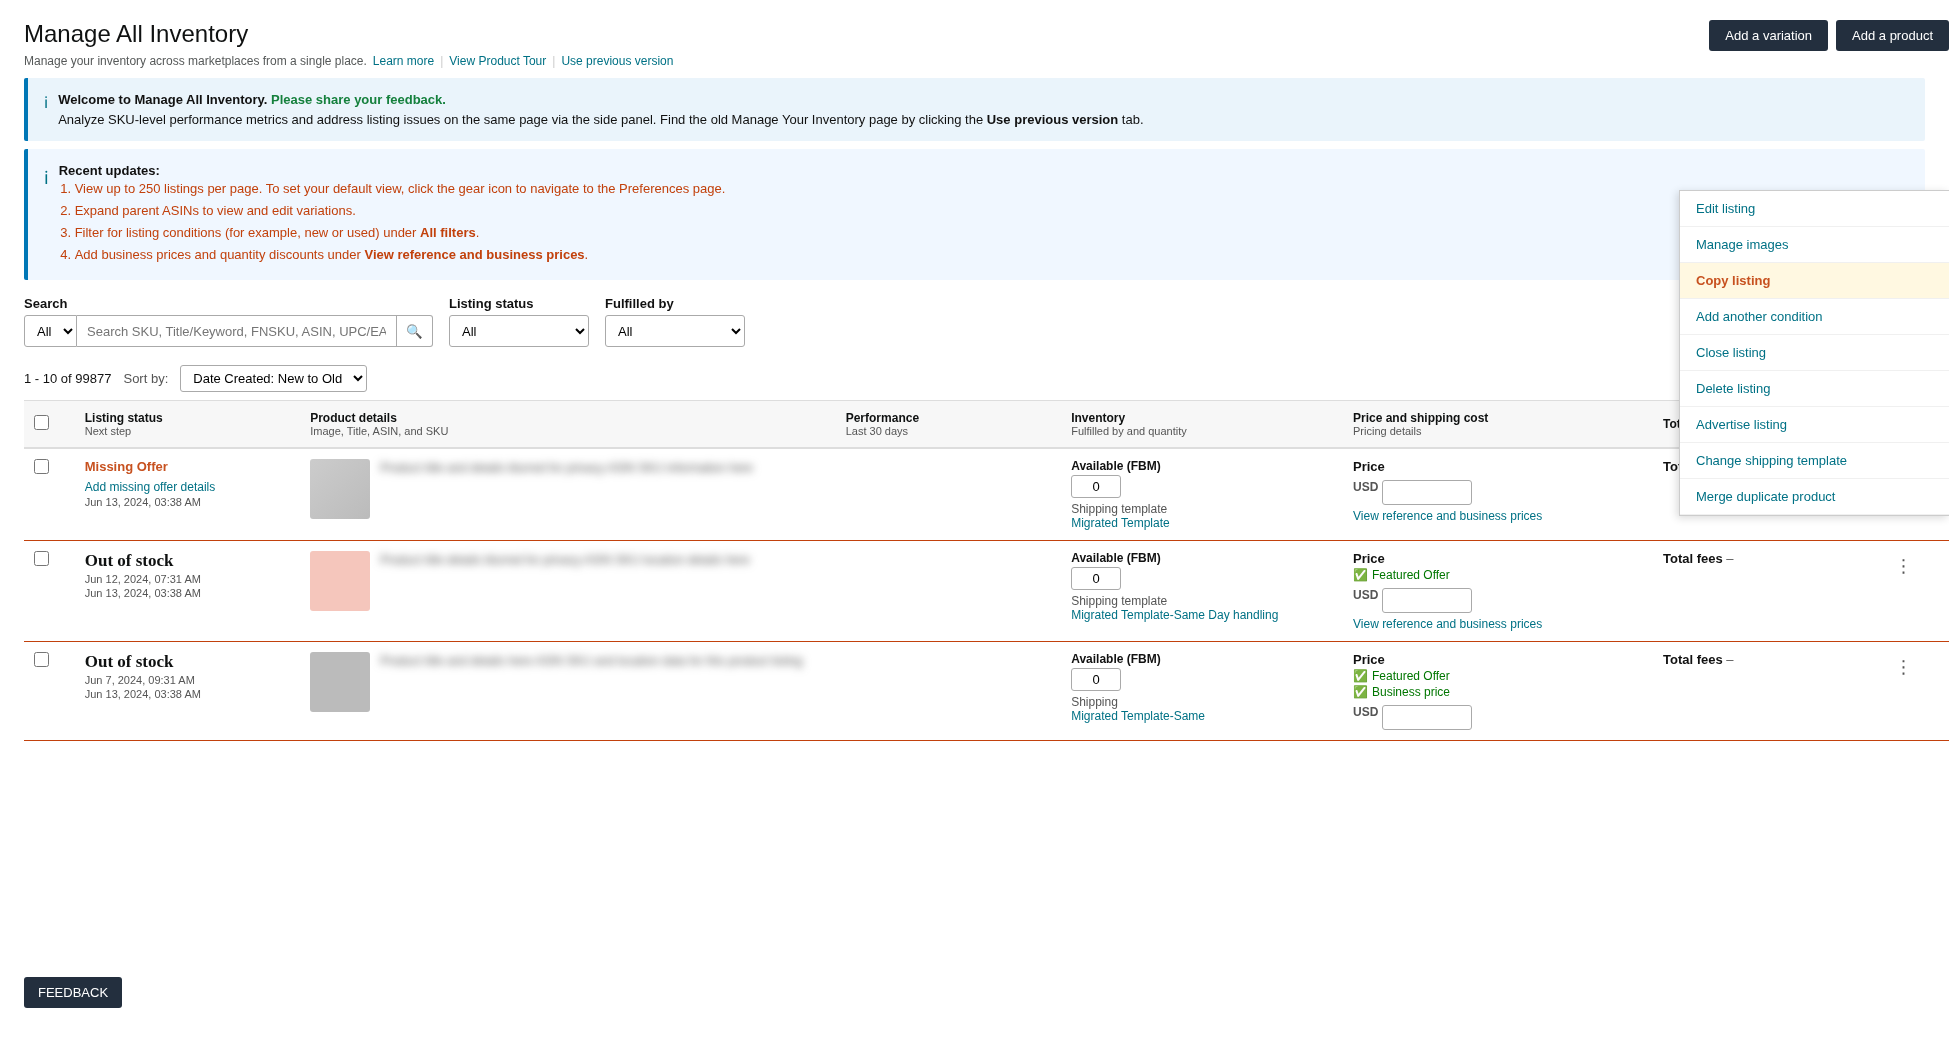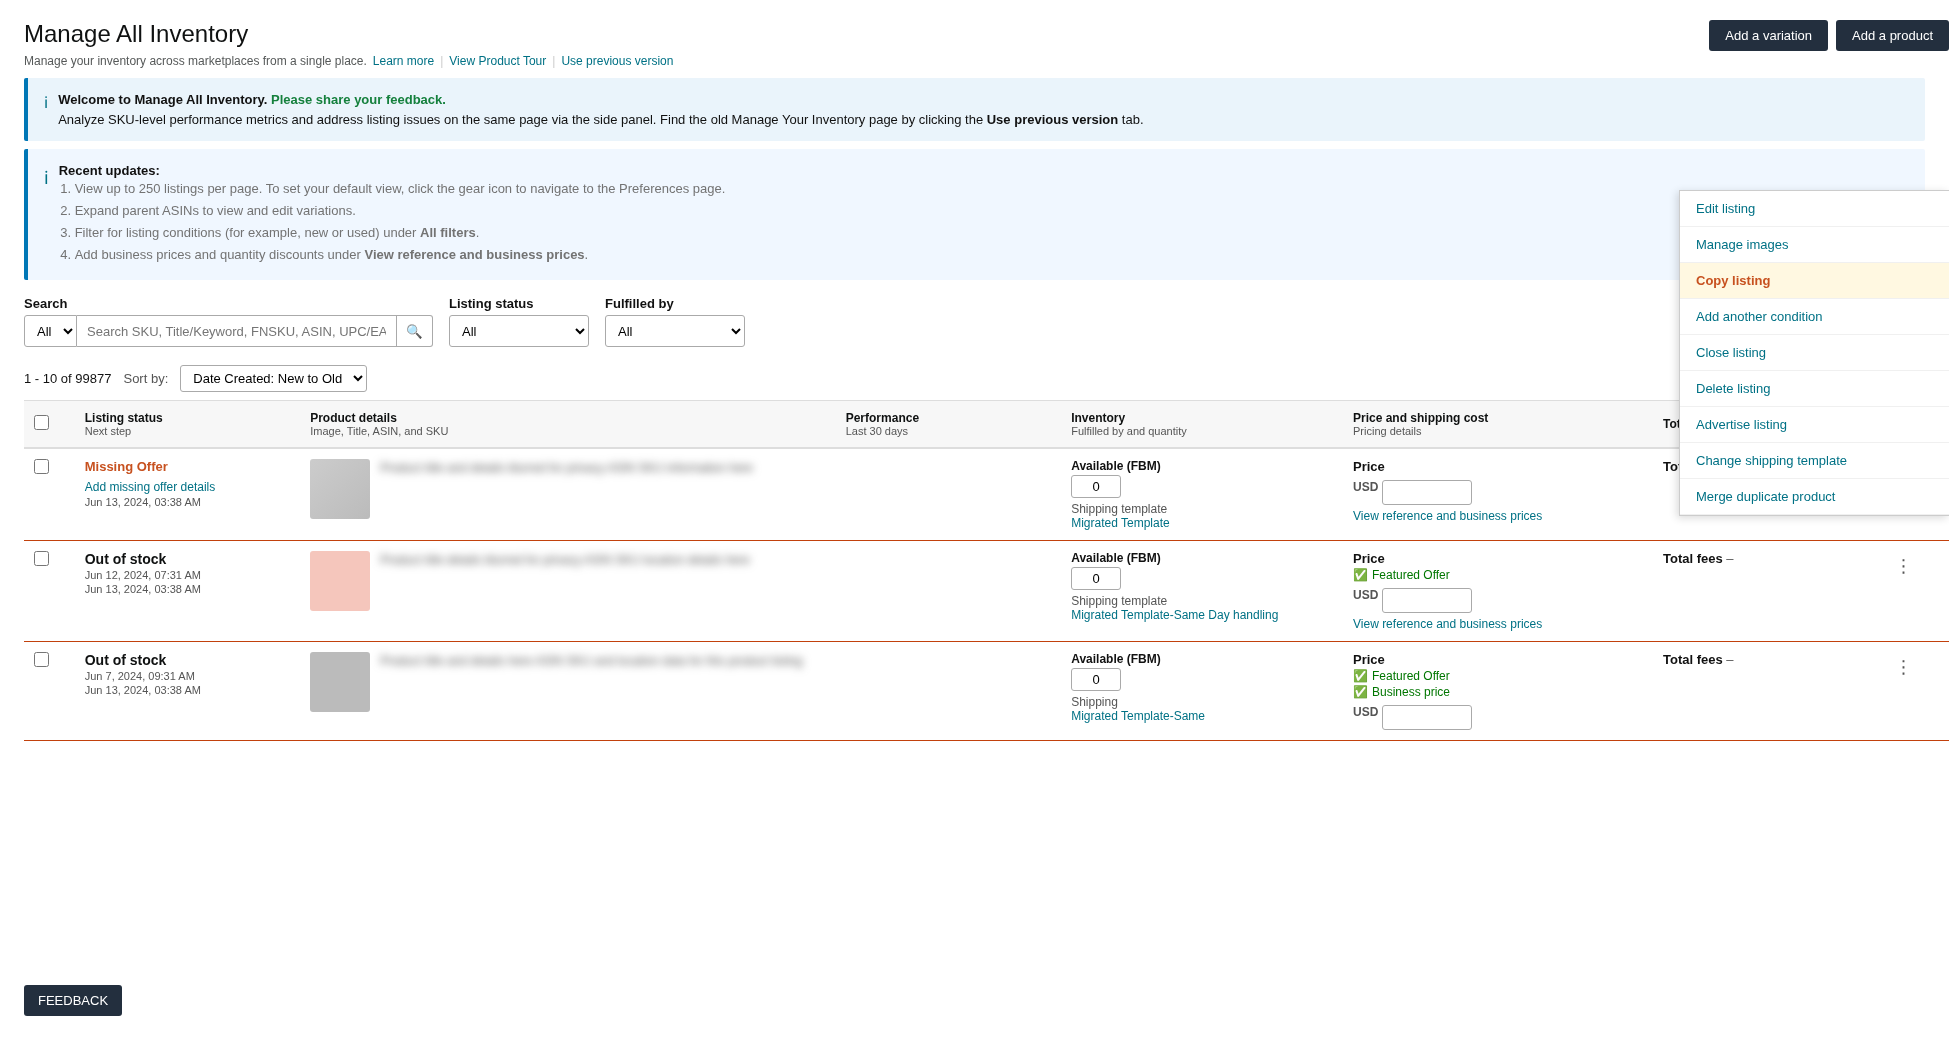--- a/index.html
+++ b/index.html
@@ -17,21 +17,21 @@
 
     
     .banner-blue { background: #eaf4fb; border-left: 4px solid #0077b6; padding: 12px 16px; margin: 0 24px 8px 24px; display: flex; align-items: flex-start; gap: 10px; font-size: 13px; border-radius: 2px; }
     .banner-blue .info-icon { color: #007185; font-size: 16px; margin-top: 1px; flex-shrink: 0; }
     .banner-blue .banner-text { line-height: 1.5; }
     .banner-blue .feedback-link { color: #15803d; font-weight: bold; text-decoration: none; }
 
     .banner-update { background: #f0f7ff; border-left: 4px solid #0077b6; padding: 14px 16px; margin: 0 24px 16px 24px; display: flex; align-items: flex-start; gap: 10px; border-radius: 2px; }
     .banner-update .info-icon { color: #007185; font-size: 18px; margin-top: 2px; flex-shrink: 0; }
     .banner-update ol { margin-left: 16px; }
-    .banner-update ol li { font-size: 13px; line-height: 1.7; color: #737373; }
+    .banner-update ol li { font-size: 13px; line-height: 1.7; color: #c2410c; }
 
     
     .search-section { padding: 0 24px 10px 24px; display: flex; align-items: flex-end; gap: 16px; flex-wrap: wrap; }
     .search-group { display: flex; flex-direction: column; gap: 4px; }
     .search-label { font-size: 13px; font-weight: 600; }
     .search-row { display: flex; align-items: center; gap: 0; }
     .search-select { border: 1px solid #aaa; padding: 6px 8px; font-size: 13px; height: 32px; border-radius: 3px 0 0 3px; background: #fff; cursor: pointer; appearance: auto; }
     .search-input { border: 1px solid #aaa; border-left: none; padding: 6px 10px; font-size: 13px; height: 32px; width: 320px; outline: none; }
     .search-btn { background: #fff; border: 1px solid #aaa; border-left: none; height: 32px; width: 36px; display: flex; align-items: center; justify-content: center; cursor: pointer; border-radius: 0 3px 3px 0; }
 
@@ -58,21 +58,21 @@
     .col-performance { width: 160px; }
     .col-inventory { width: 200px; }
     .col-price { width: 220px; }
     .col-fees { width: 160px; }
     .col-actions { width: 40px; }
 
     
     .status-missing { color: #c7511f; font-weight: bold; font-size: 13px; }
     .status-add-link { color: #007185; text-decoration: none; font-size: 12px; display: block; margin-top: 6px; }
     .status-date { font-size: 11px; color: #555; margin-top: 2px; }
-    .status-out { color: #0f1111; font-weight: 600; font-size: 14px; }
+    .status-out { color: #0f1111; font-weight: 600; font-size: 17px; font-family: Liberation Serif, serif; }
     .product-cell-inner { display: flex; gap: 10px; align-items: flex-start; }
     .product-text { font-size: 12px; color: #555; line-height: 1.5; }
     .product-blur { filter: blur(4px); user-select: none; }
     .img-placeholder { width: 60px; height: 60px; background: linear-gradient(135deg, #ccc 0%, #bbb 100%); border-radius: 3px; }
     .img-placeholder-pink { width: 60px; height: 60px; background: #f5c6bc; border-radius: 3px; }
     .img-placeholder-gray { width: 60px; height: 60px; background: #bbb; border-radius: 3px; }
 
     
     .inv-label { font-size: 12px; font-weight: 600; }
     .inv-value-box { display: flex; align-items: center; gap: 6px; margin-top: 2px; }
@@ -97,21 +97,21 @@
 
     
     input[type="checkbox"] { width: 15px; height: 15px; cursor: pointer; }
 
     
     .context-menu { position: fixed; top: 190px; right: 0; width: 270px; background: #fff; border: 1px solid #ccc; border-right: none; box-shadow: -2px 2px 8px rgba(0,0,0,0.15); z-index: 100; }
     .context-menu-item { padding: 10px 16px; font-size: 13px; color: #007185; cursor: pointer; border-bottom: 1px solid #f0f0f0; }
     .context-menu-item.active-item { background: #fff8e1; font-weight: 600; color: #c7511f; }
 
     
-    .feedback-btn { position: fixed; bottom: 22px; left: 24px; background: #232f3e; color: #fff; border: none; padding: 8px 14px; border-radius: 3px; font-size: 13px; cursor: pointer; display: flex; align-items: center; gap: 6px; }
+    .feedback-btn { position: fixed; bottom: 30px; left: 24px; background: #232f3e; color: #fff; border: none; padding: 8px 14px; border-radius: 3px; font-size: 13px; cursor: pointer; display: flex; align-items: center; gap: 6px; }
     .feedback-close { background: none; border: none; color: #fff; font-size: 14px; cursor: pointer; margin-left: 4px; }
 
     
     .table-wrapper { padding: 0 0 0 24px; overflow-x: auto; position: relative; }
 
     
     .main-content { display: flex; }
     .table-area { flex: 1; min-width: 0; }
   </style>
 </head>

